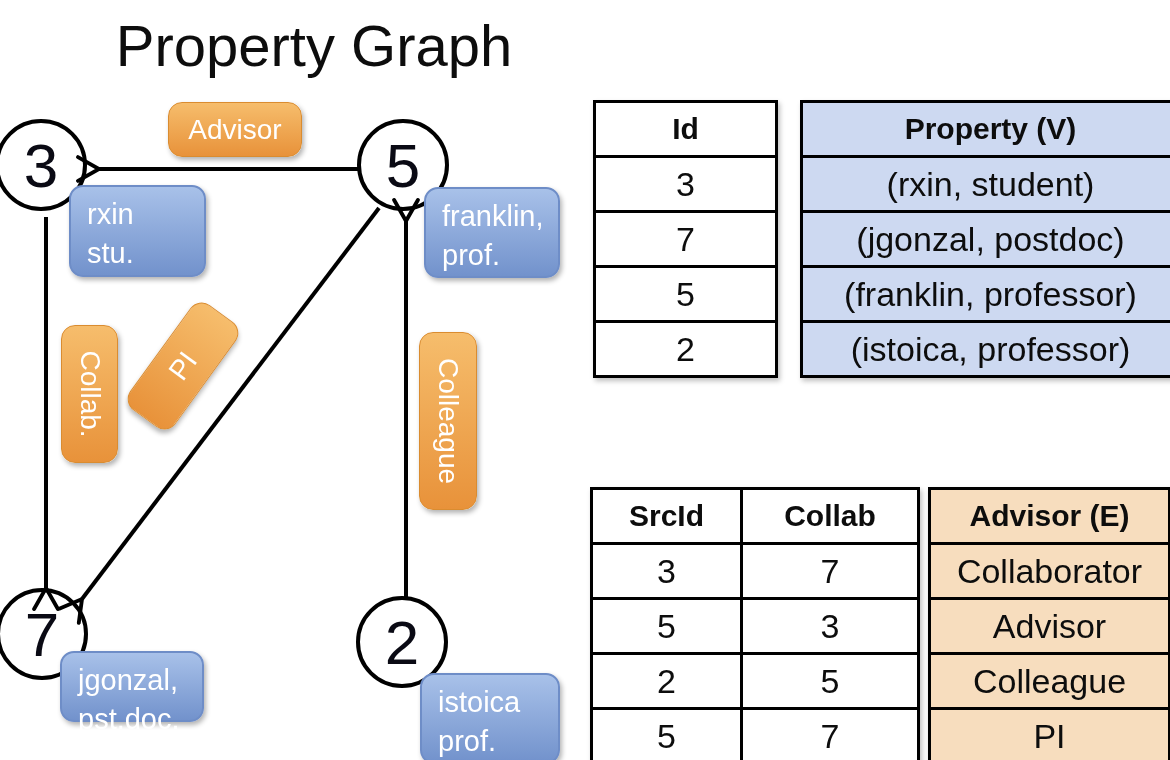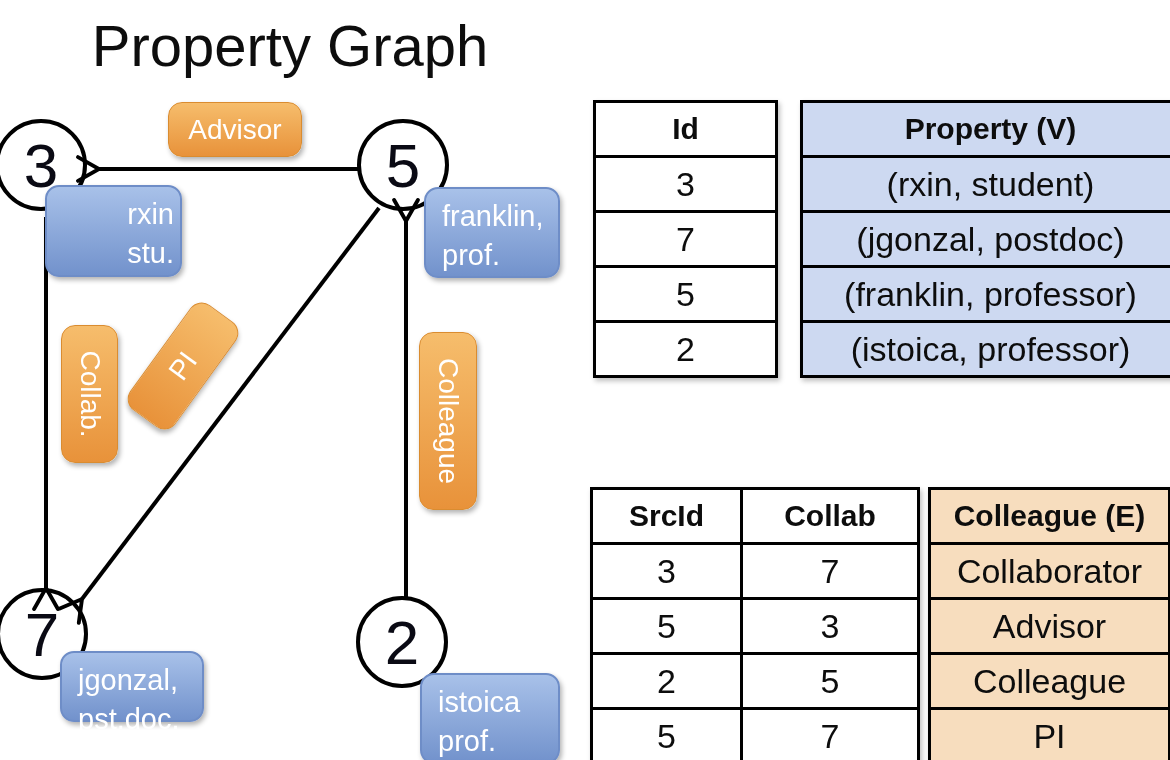--- a/index.html
+++ b/index.html
@@ -7,21 +7,21 @@
     --blue-top:#a8c1e9; --blue-bottom:#7292cc; --blue-border:#6e8dc7;
     --vertex-cell-bg:#cdd9f1; --edge-cell-bg:#f7ddbe; --line:#000;
   }
   html,body{margin:0;padding:0;background:#fff;}
   .stage{
     position:relative; width:1170px; height:760px; overflow:hidden;
     font-family:"Liberation Sans", sans-serif; background:#fff; color:#111;
   }
   .title{
     position:absolute; text-align:center; font-size:58px; font-weight:400;
-    color:#0d0d0d; letter-spacing:0px; line-height:1.05; white-space:nowrap;
+    color:#0d0d0d; letter-spacing:0px; line-height:1.05; white-space:nowrap;margin-left:24px;
   }
   .graph-title{left:0; width:580px; top:16px;}
   .vertex-title{left:590px; width:578px; top:12px;}
   .edge-title{left:590px; width:578px; top:400px;}
 
   
   .node{
     position:absolute; width:92px; height:92px; border-radius:50%;
     border:4px solid #000; background:#fff; box-sizing:border-box;
     display:flex; align-items:center; justify-content:center; z-index:2;
@@ -46,21 +46,21 @@
     font-size:29px; line-height:1.34; padding:8px 6px 0 16px; white-space:pre-line;
   }
   .pill-orange{
     background:linear-gradient(180deg, var(--orange-top), var(--orange-bottom));
     border:1px solid var(--orange-border);
     display:flex; align-items:center; justify-content:center; font-size:28px;
   }
   .pill-orange span{white-space:nowrap;}
   .rot-cw span{transform:rotate(90deg);}
   .rot-ccw span{transform:rotate(-90deg);}
-  .pill-rxin{left:45px; top:185px; width:137px; height:92px;text-align:right;}
+  .pill-rxin{left:69px; top:185px; width:137px; height:92px;}
   .pill-franklin{left:424px; top:187px; width:136px; height:91px;}
   .pill-jgonzal{left:60px; top:651px; width:144px; height:71px;}
   .pill-istoica{left:420px; top:673px; width:140px; height:91px;}
   .pill-advisor{left:168px; top:102px; width:134px; height:55px;}
   .pill-collab{left:61px; top:325px; width:57px; height:138px;}
   .pill-colleague{left:419px; top:332px; width:58px; height:178px;}
   .pill-pi{left:155px; top:301px; width:56px; height:130px; transform:rotate(36deg);}
 
   
   .tbl-wrap{position:absolute; display:flex;}
@@ -205,21 +205,21 @@
       </tr>
       <tr>
         <td>5</td>
         <td>7</td>
       </tr>
     </tbody>
       </table>
     <table class="tbl t-edge-prop">
       <tbody>
           <tr>
-        <th>Colleague (E)</th>
+        <th>Advisor (E)</th>
       </tr>
       <tr>
             <td>Collaborator</td>
           </tr>
       <tr>
             <td>Advisor</td>
           </tr>
       <tr>
             <td>Colleague</td>
           </tr>

